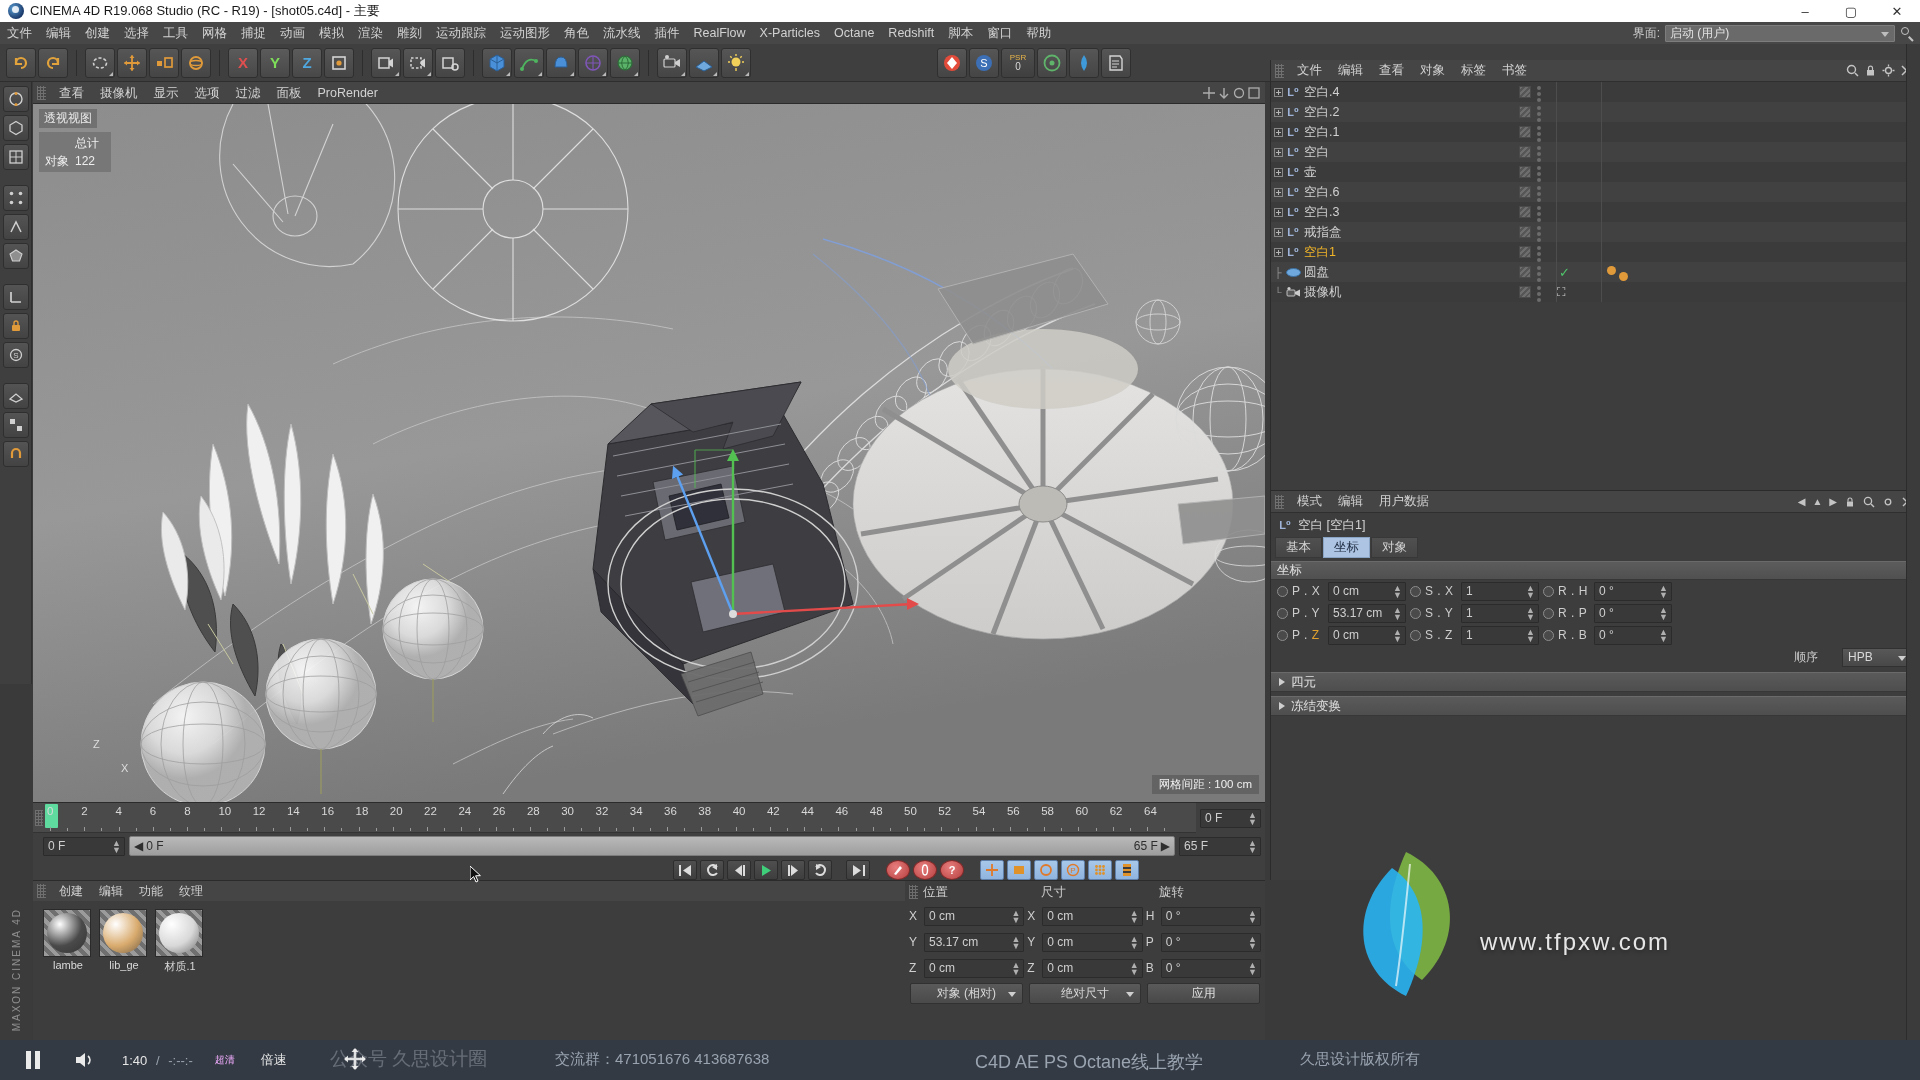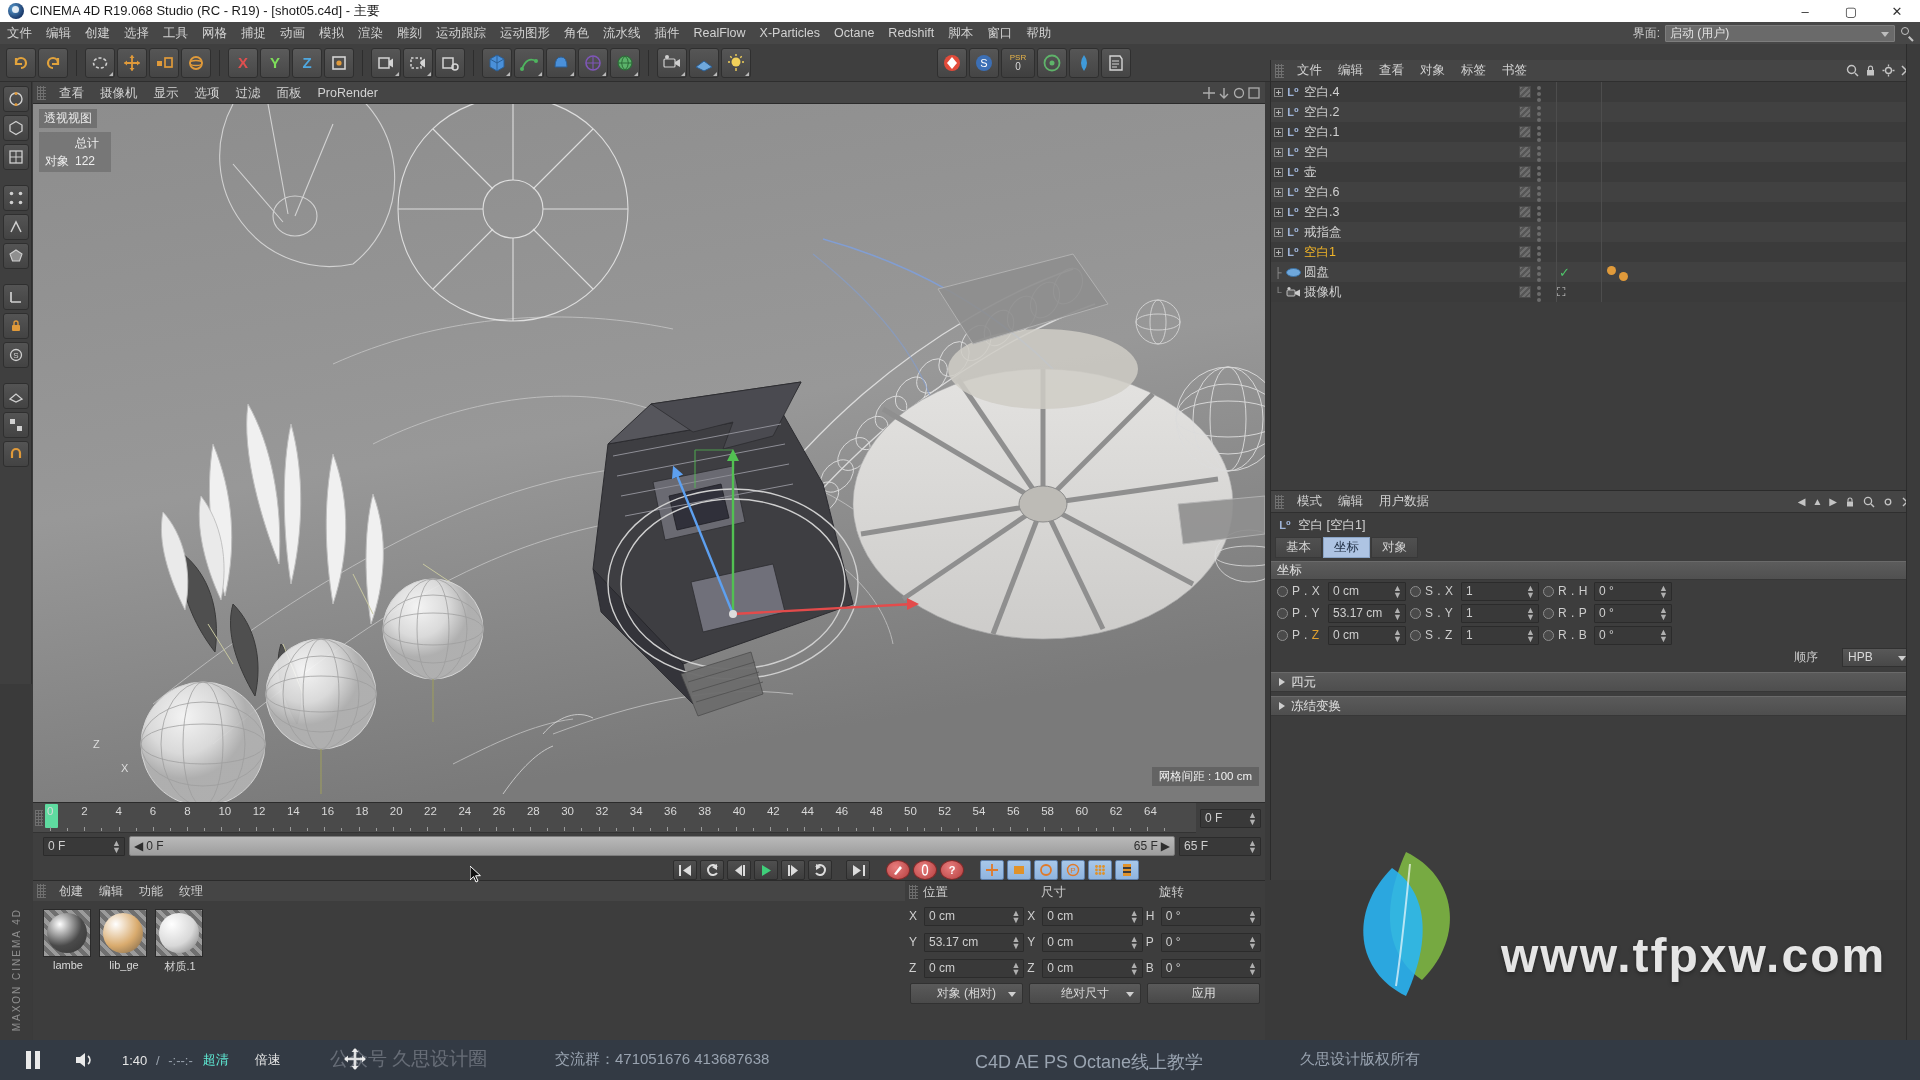--- a/index.html
+++ b/index.html
@@ -59,21 +59,21 @@
   .grip{width:9px;height:14px;background-image:repeating-linear-gradient(0deg,#8e8e8e 0 1px,transparent 1px 3px),repeating-linear-gradient(90deg,#8e8e8e 0 1px,transparent 1px 3px);opacity:.6;margin-right:5px;}
   .vphead .mi{font-size:12.5px;color:#d2d2d2;padding:0 8px;line-height:22px;}
   .vptools{margin-left:auto;display:flex;gap:3px;padding-right:5px;align-items:center;}
   .vpt{width:12px;height:12px;opacity:.75;}
   .viewport{position:relative;width:1232px;height:698px;overflow:hidden;
     background:linear-gradient(170deg,#8b8b8b 0%,#9a9a9a 30%,#8f8f8f 60%,#7e7e7e 100%);}
   .vplabel{position:absolute;left:6px;top:5px;font-size:12px;color:#e8e8e8;background:rgba(90,90,90,.55);padding:1px 5px;}
   .vpstats{position:absolute;left:6px;top:28px;font-size:12px;color:#e8e8e8;background:rgba(90,90,90,.45);padding:2px 6px;line-height:18px;}
   .vpstats table{border-collapse:collapse;}
   .vpstats td{padding:0 6px 0 0;font-size:12px;color:#eee;}
-  .vpgrid{position:absolute;right:6px;bottom:16px;font-size:11.5px;color:#f0f0f0;background:rgba(80,80,80,.55);padding:2px 7px;}
+  .vpgrid{position:absolute;right:6px;bottom:8px;font-size:11.5px;color:#f0f0f0;background:rgba(80,80,80,.55);padding:2px 7px;}
   .axisbadge{position:absolute;left:60px;bottom:52px;font-size:11px;color:#ddd;}
 
   
   .tlwrap{position:absolute;left:33px;top:802px;width:1232px;height:78px;background:#3f3f3f;border-top:1px solid #2b2b2b;}
   .tlruler{position:absolute;left:0;top:0;width:1163px;height:30px;background:#4a4a4a;border-bottom:1px solid #333;}
   .tlgrip{position:absolute;left:2px;top:7px;width:8px;height:16px;background-image:repeating-linear-gradient(0deg,#8e8e8e 0 1px,transparent 1px 3px),repeating-linear-gradient(90deg,#8e8e8e 0 1px,transparent 1px 3px);opacity:.55;}
   .tlticks{position:absolute;left:12px;top:0;right:0;height:30px;}
   .tick{position:absolute;top:2px;font-size:11.5px;color:#d8d8d8;}
   .tickmark{position:absolute;bottom:2px;width:1px;height:4px;background:#9a9a9a;}
   .playhead{position:absolute;left:12px;top:1px;width:13px;height:24px;background:#5fdba0;border-radius:1px;}
@@ -176,35 +176,35 @@
   .rstrip .vtxt{position:absolute;top:300px;left:1px;writing-mode:vertical-rl;font-size:10px;color:#9a9a9a;}
 
   
   .playerbar{position:absolute;left:0;top:1040px;width:1920px;height:40px;background:#333a44;display:flex;align-items:center;}
   .pb-pause{width:22px;height:18px;margin-left:22px;display:flex;gap:4px;align-items:center;justify-content:center;}
   .pb-pause i{width:5px;height:18px;background:#eaeaea;display:block;}
   .pb-vol{margin-left:30px;width:22px;height:18px;display:flex;align-items:center;}
   .pb-time{margin-left:26px;font-size:13px;color:#e6e6e6;}
   .pb-time .sep{color:#9aa3ae;margin:0 5px;}
   .pb-time .tot{color:#9aa3ae;}
-  .pb-q{margin-left:10px;font-size:13px;color:#5eead4;}
+  .pb-q{margin-left:22px;font-size:10px;color:#f0abfc;}
   .pb-sp{margin-left:26px;font-size:13px;color:#e8e8e8;}
   .wm1{position:absolute;left:330px;top:1046px;font-size:19px;color:rgba(225,230,238,.30);white-space:nowrap;}
   .wm-cross{position:absolute;left:344px;top:1048px;width:22px;height:22px;}
   .pb-grp{position:absolute;left:555px;top:1050px;font-size:15px;color:#99a3b0;}
   .pb-course{position:absolute;left:975px;top:1050px;font-size:18px;color:#9aa4b1;white-space:nowrap;}
   .pb-copy{position:absolute;left:1300px;top:1050px;font-size:15px;color:#99a3b0;white-space:nowrap;}
 
   
   .bigwm{position:absolute;right:30px;bottom:52px;width:560px;height:200px;pointer-events:none;}
   .wmleaf{position:absolute;left:6px;top:18px;width:140px;height:150px;}
   .wmtext{position:absolute;left:160px;top:18px;font-size:56px;font-weight:bold;color:rgba(255,255,255,.88);letter-spacing:3px;
     text-shadow:0 2px 4px rgba(0,0,0,.35);}
-  .wmurl{position:absolute;left:150px;top:100px;font-size:48px;font-weight:bold;color:rgba(255,255,255,.88);letter-spacing:2px;
-    text-shadow:0 2px 4px rgba(0,0,0,.35);margin-left:21px;}
+  .wmurl{position:absolute;left:150px;top:100px;font-size:24px;font-weight:normal;color:rgba(255,255,255,.88);letter-spacing:2px;
+    text-shadow:0 2px 4px rgba(0,0,0,.35);}
   .cursor{position:absolute;left:470px;top:866px;width:12px;height:18px;}
 </style>
 </head>
 <body>
 
 <div class="titlebar">
   <div class="tb-icon"></div>
   <div class="tb-title">CINEMA 4D R19.068 Studio (RC - R19) - [shot05.c4d] - 主要</div>
   <div class="tb-btns">
     <div class="tb-btn">–</div>

